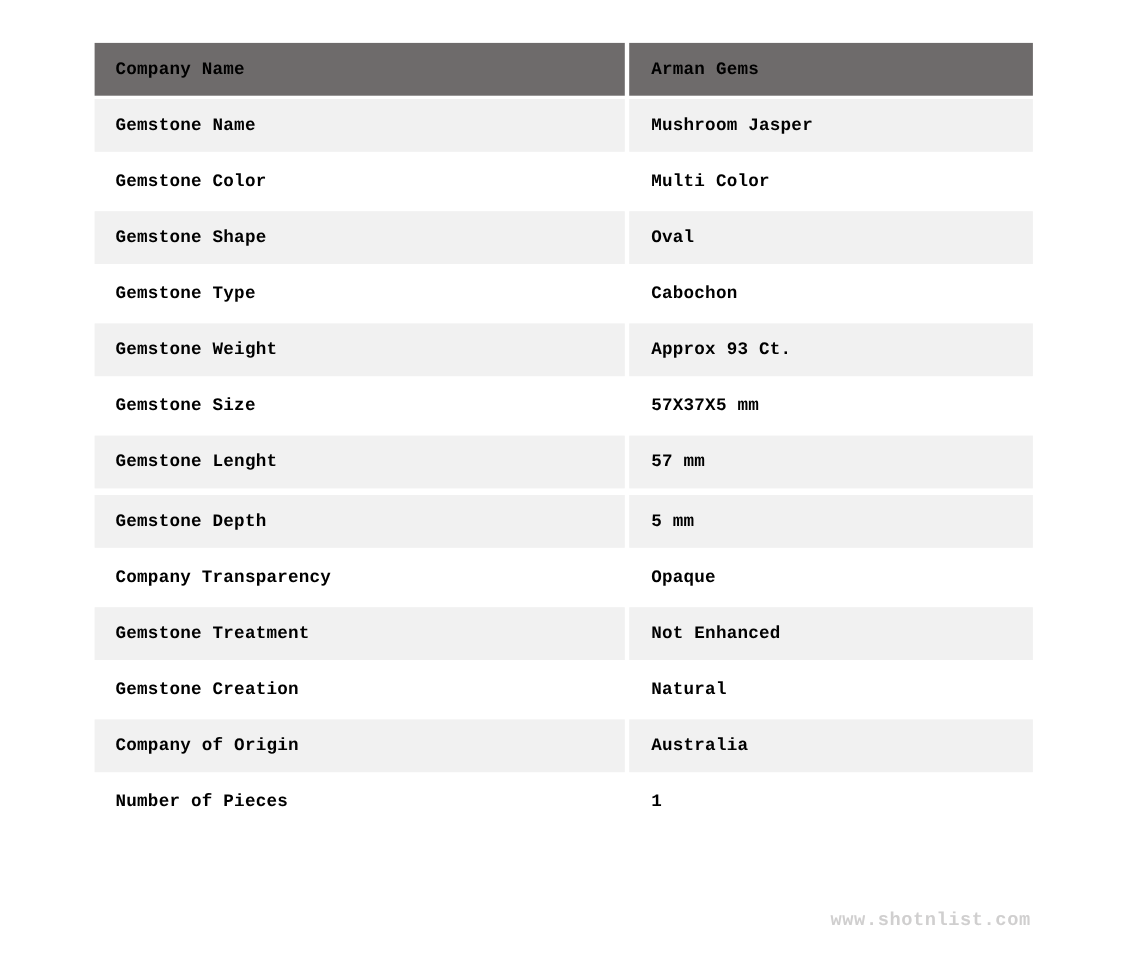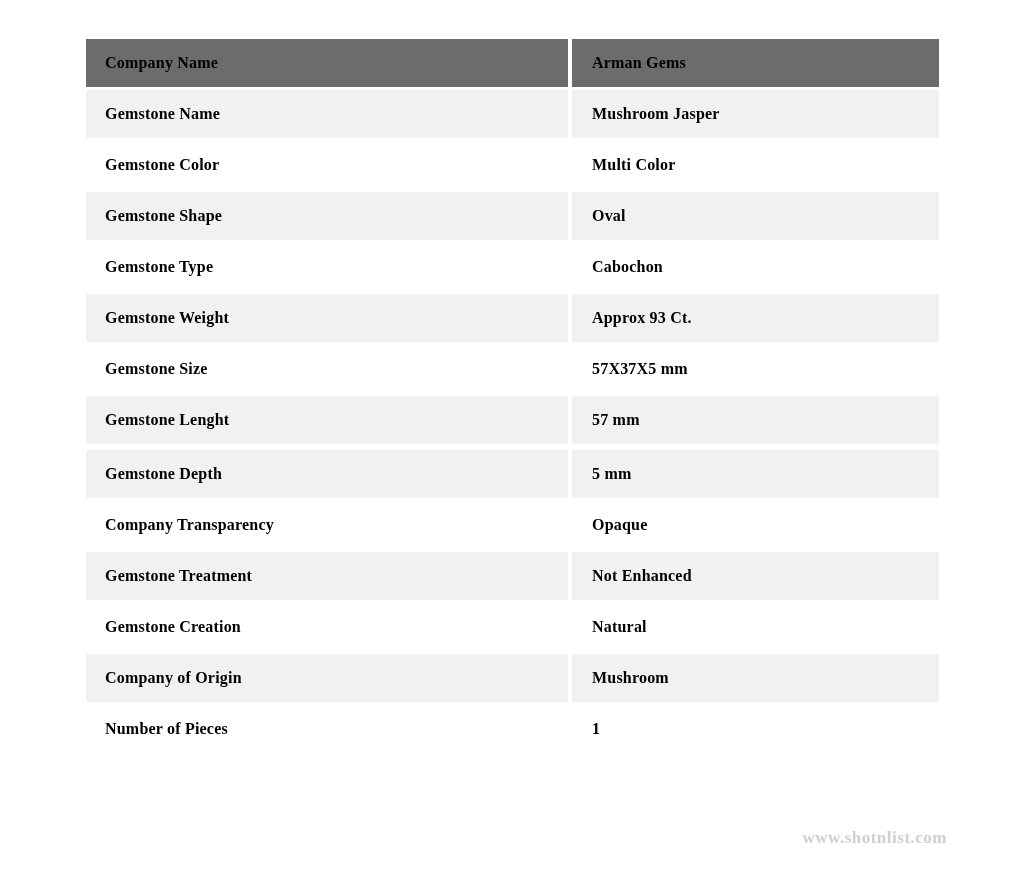--- a/index.html
+++ b/index.html
@@ -5,21 +5,21 @@
   html, body {
     margin: 0;
     padding: 0;
     background: #ffffff;
   }
   .page {
     position: relative;
     width: 1024px;
     height: 882px;
     background: var(--page-bg, #ffffff);
-    font-family: Liberation Serif, serif;
+    font-family: Liberation Mono, monospace;
     overflow: hidden;
   }
   .spec-table {
     position: absolute;
     left: 86px;
     top: 39px;
     width: 853px;
   }
   .row {
     display: flex;
@@ -48,21 +48,21 @@
     background: var(--header-bg, #6e6b6b);
   }
   .row.alt .cell {
     background: var(--row-alt-bg, #f1f1f1);
   }
   .row.plain .cell {
     background: var(--row-bg, #ffffff);
   }
   .watermark {
     position: absolute;
-    left: 94px;
+    left: 84px;
     top: 828px;
     width: 853px;
     text-align: right;
     font-weight: bold;
     font-size: 17px;
     letter-spacing: 0.5px;
     color: var(--watermark-color, #d0cfcf);
   }
 </style>
 </head>
@@ -119,21 +119,21 @@
         <div class="row alt">
           <div class="cell label">Gemstone Treatment</div>
           <div class="cell value">Not Enhanced</div>
         </div>
         <div class="row plain">
           <div class="cell label">Gemstone Creation</div>
           <div class="cell value">Natural</div>
         </div>
         <div class="row alt">
           <div class="cell label">Company of Origin</div>
-          <div class="cell value">Mushroom</div>
+          <div class="cell value">Australia</div>
         </div>
         <div class="row plain">
           <div class="cell label">Number of Pieces</div>
           <div class="cell value">1</div>
         </div>
       </div>
 
   </div>
 
   <div class="watermark">www.shotnlist.com</div>

